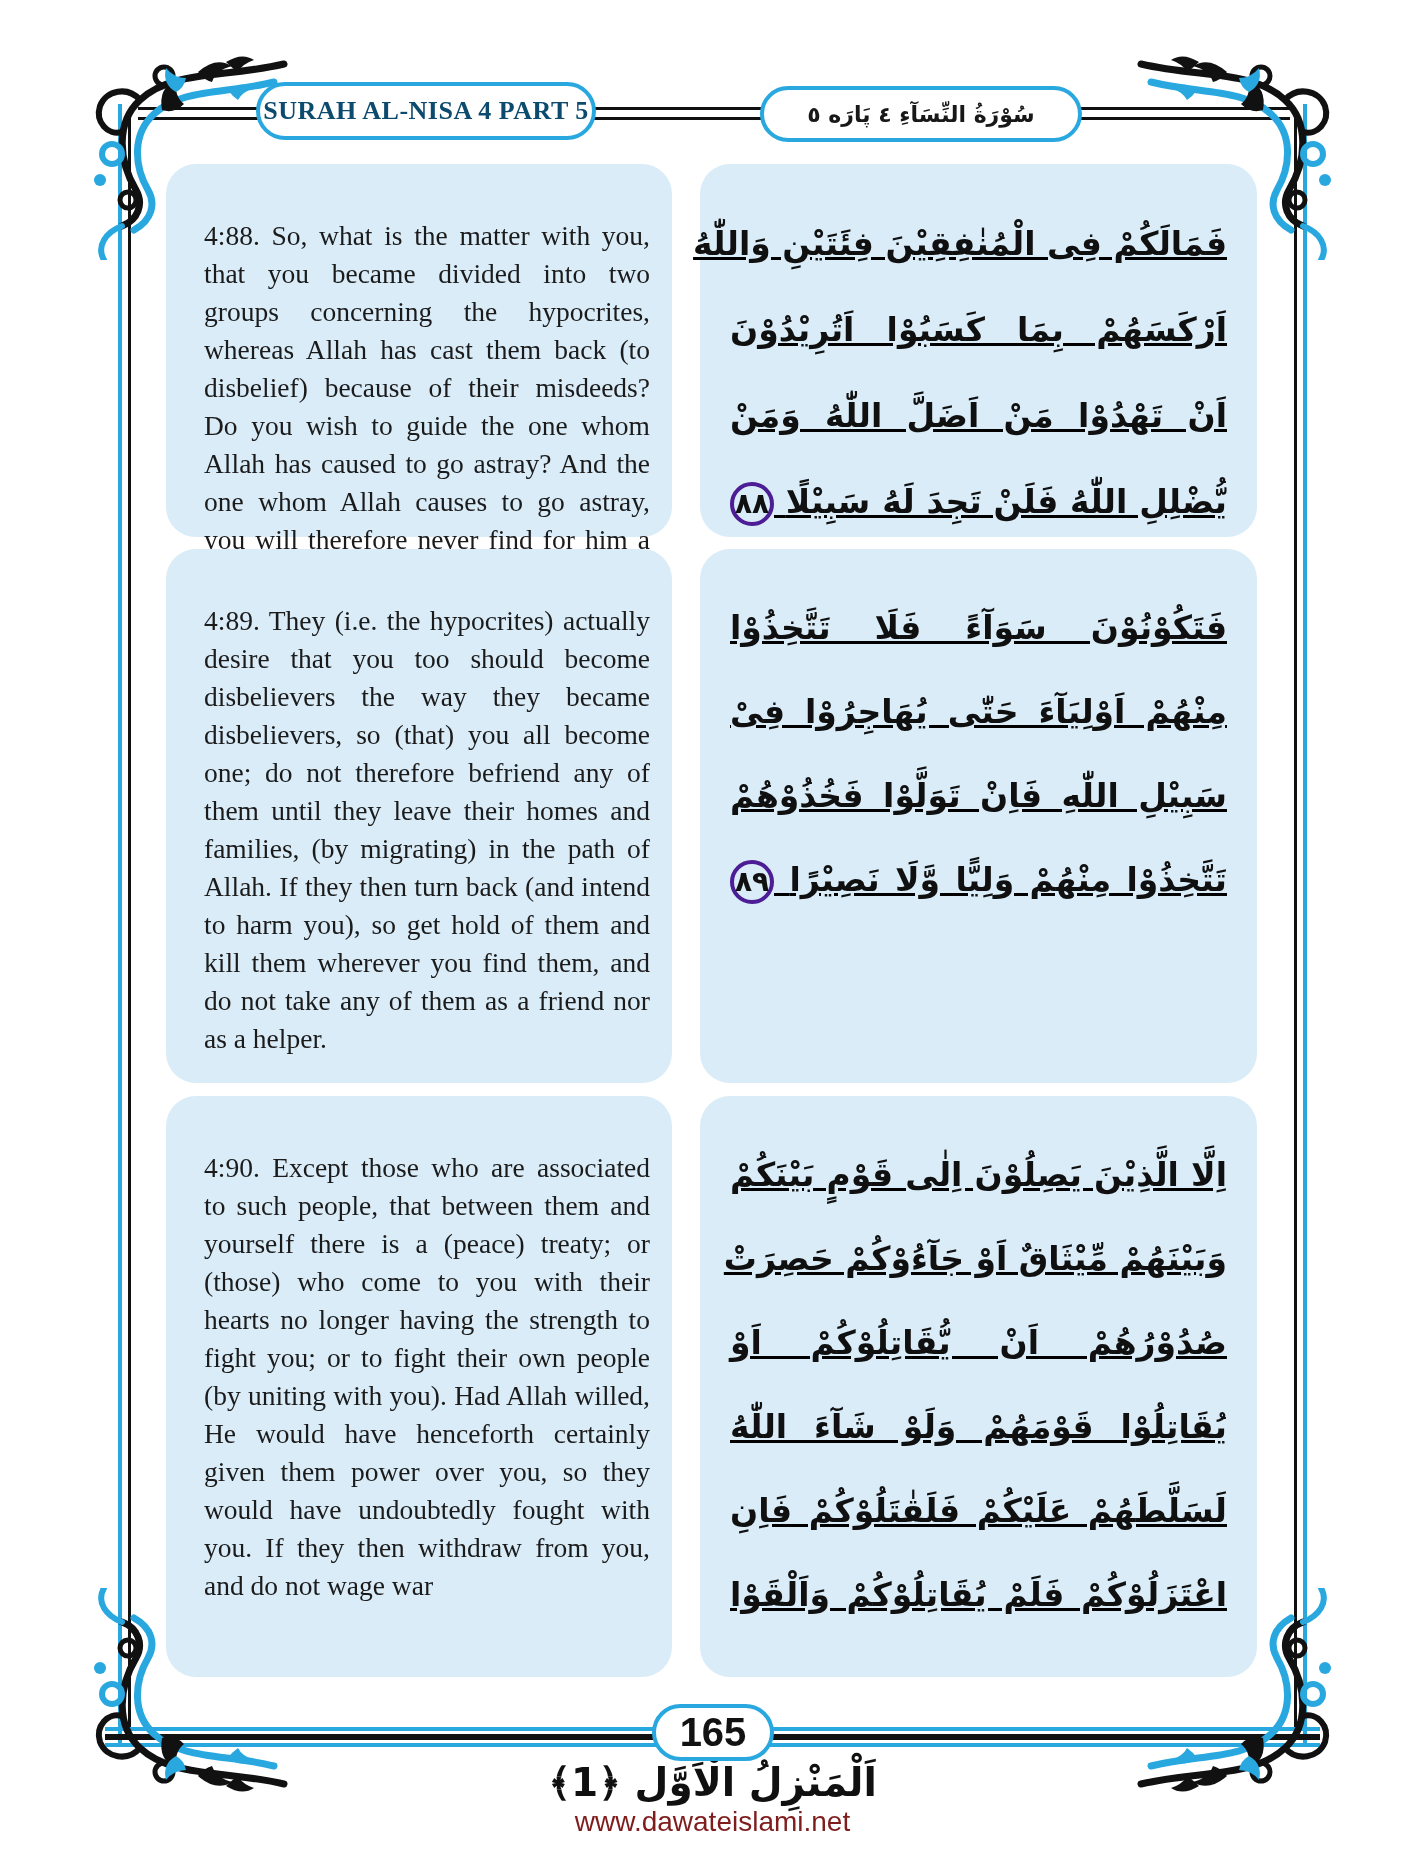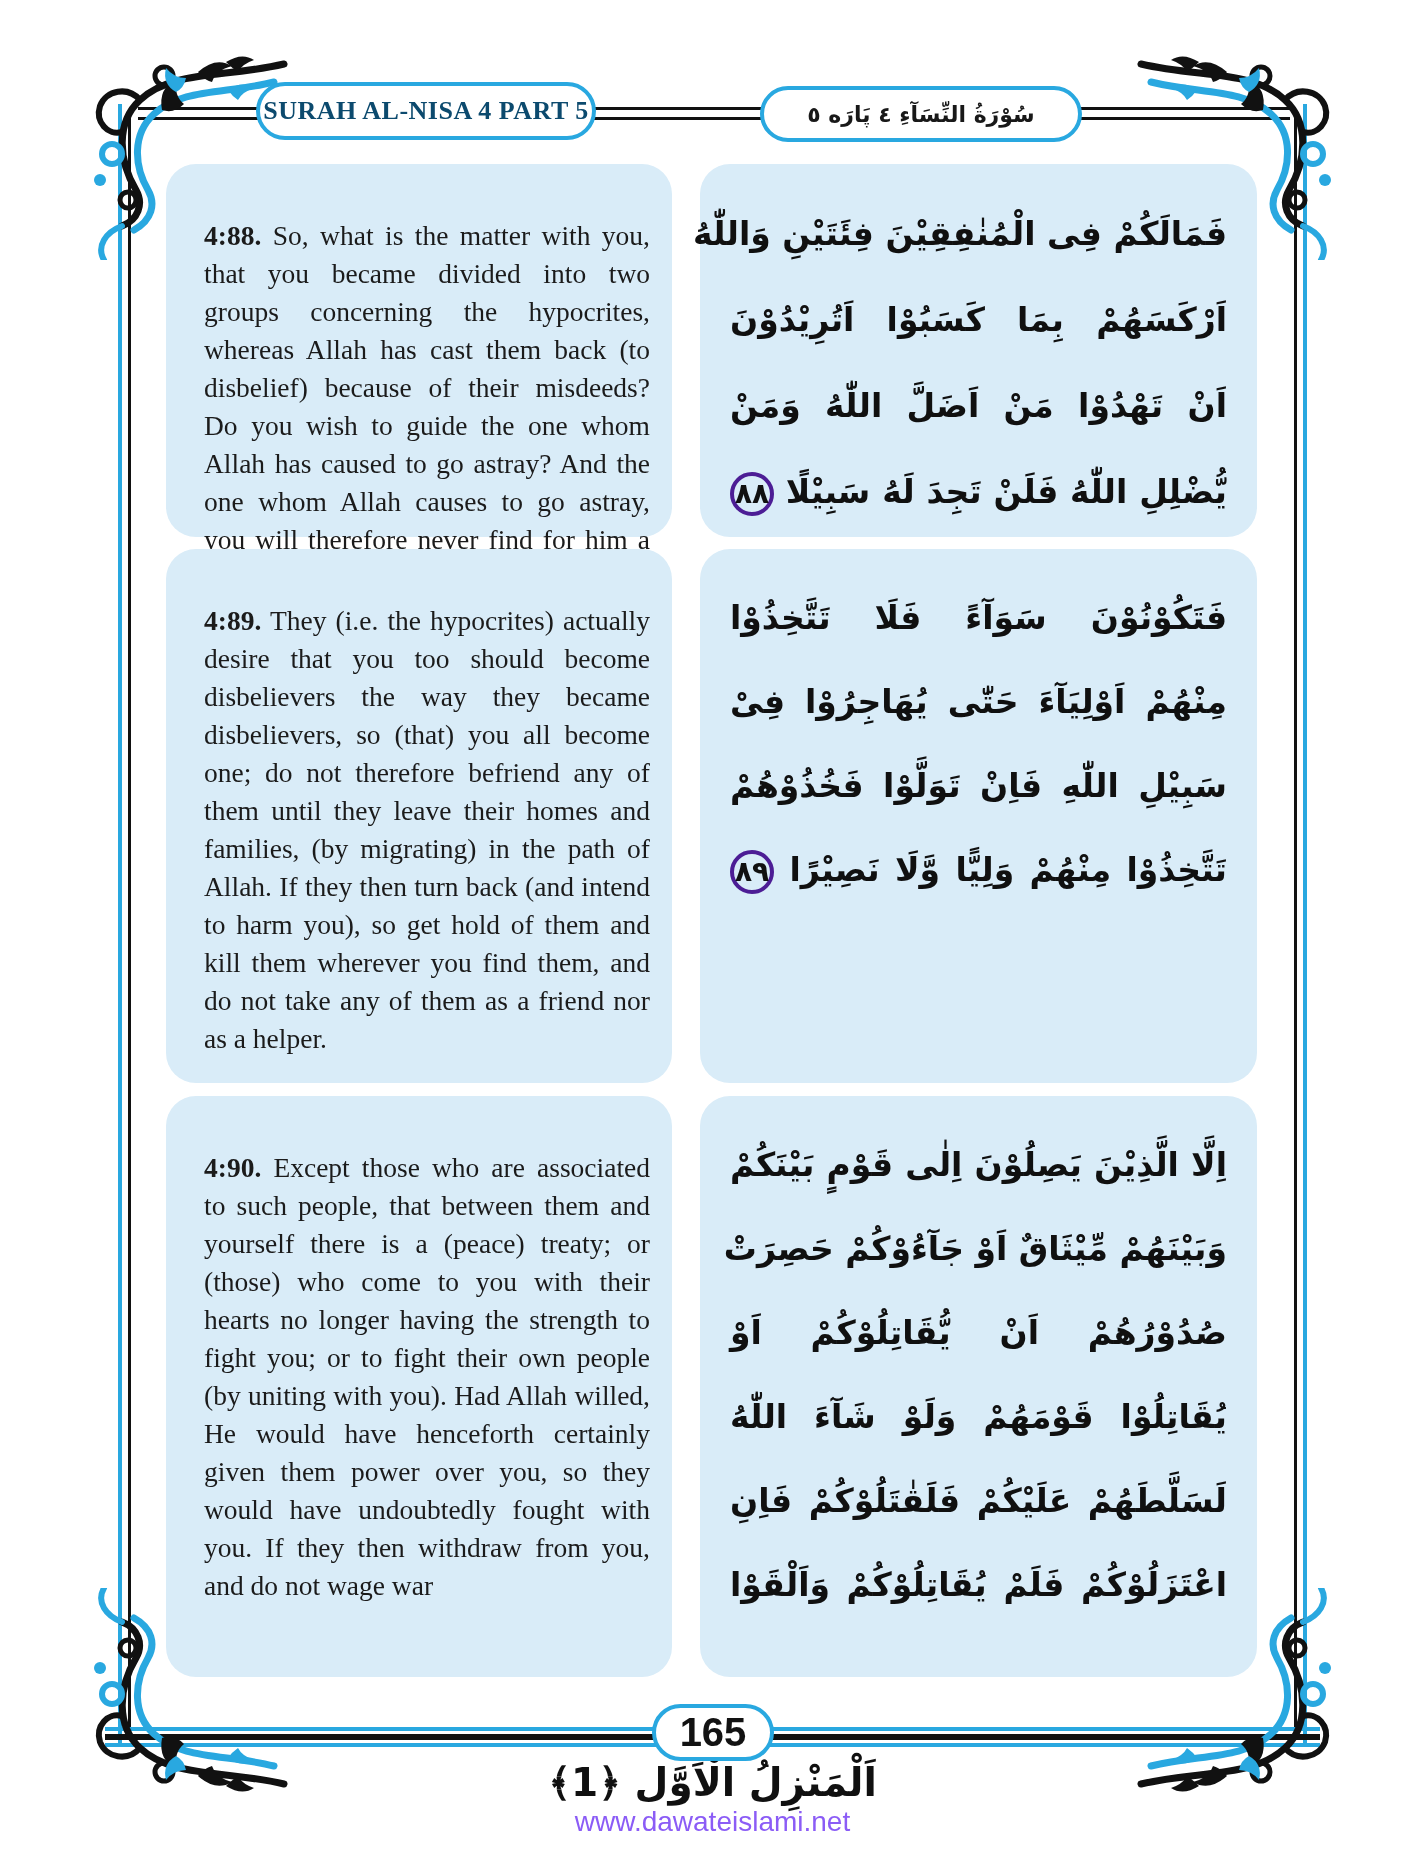--- a/index.html
+++ b/index.html
@@ -38,37 +38,37 @@
   
   .block{position:absolute;background:#d9ecf8;border-radius:30px;box-sizing:border-box;}
   .col-en{left:166px;width:506px;}
   .col-ar{left:700px;width:557px;}
   .row1{top:164px;height:373px;}
   .row2{top:549px;height:534px;}
   .row3{top:1096px;height:581px;}
 
   .en-text{padding:25px 22px 0 38px;font-size:27.5px;line-height:38px;color:#1b1b1b;
            text-align:justify;font-family:"Liberation Serif",serif;}
-  .vnum-en{font-weight:bold;}
-
-  .ar-wrap{padding:27px 30px 0 30px;direction:rtl;}
+  .vnum-en{font-weight:normal;}
+
+  .ar-wrap{padding:37px 30px 0 30px;direction:rtl;text-decoration:underline;}
   .ar-line{font-family:"DejaVu Sans",sans-serif;font-weight:bold;font-size:33px;line-height:84px;
            color:#101010;text-align:justify;text-align-last:justify;height:84px;white-space:nowrap;}
   .row1 .ar-line{line-height:86px;height:86px;}
   .vcircle{display:inline-flex;align-items:center;justify-content:center;width:44px;height:44px;
            border:4px solid #4c1d95;border-radius:50%;font-size:28px;line-height:1;vertical-align:middle;
            background:transparent;box-sizing:border-box;}
 
   
   .badge-page{left:652px;top:1704px;width:122px;height:57px;border-radius:30px;}
   .badge-page span{font-family:"Liberation Sans",sans-serif;font-weight:bold;font-size:40px;color:#121212;}
   .manzil{position:absolute;left:0;top:1760px;width:1425px;text-align:center;direction:rtl;
           font-family:"DejaVu Sans",sans-serif;font-weight:bold;font-size:39px;color:#101010;}
   .website{position:absolute;left:0;top:1806px;width:1425px;text-align:center;
-           font-family:"Liberation Sans",sans-serif;font-size:28px;color:#8b5cf6;}
+           font-family:"Liberation Sans",sans-serif;font-size:28px;color:#7f1d1d;}
 </style>
 </head>
 <body>
 
 <div class="page">
 
   <div class="vline blue v-left-blue"></div>
   <div class="vline black v-left-black"></div>
   <div class="vline black v-right-black"></div>
   <div class="vline blue v-right-blue"></div>

